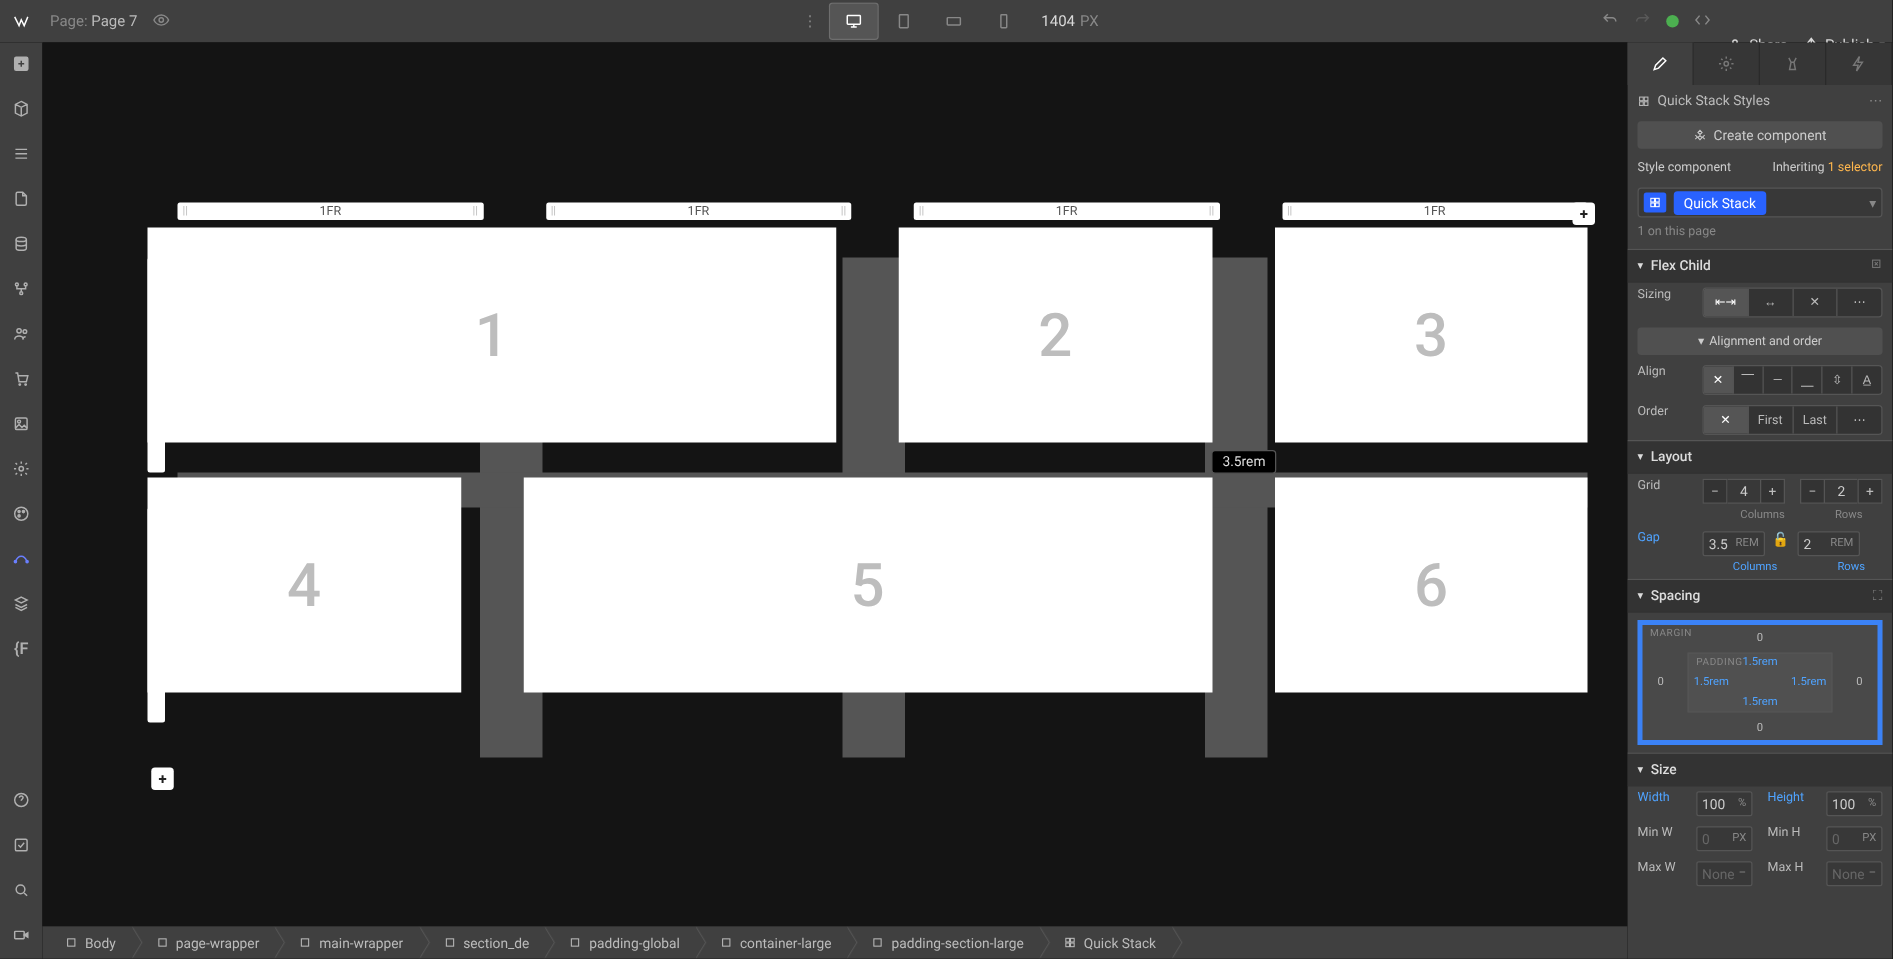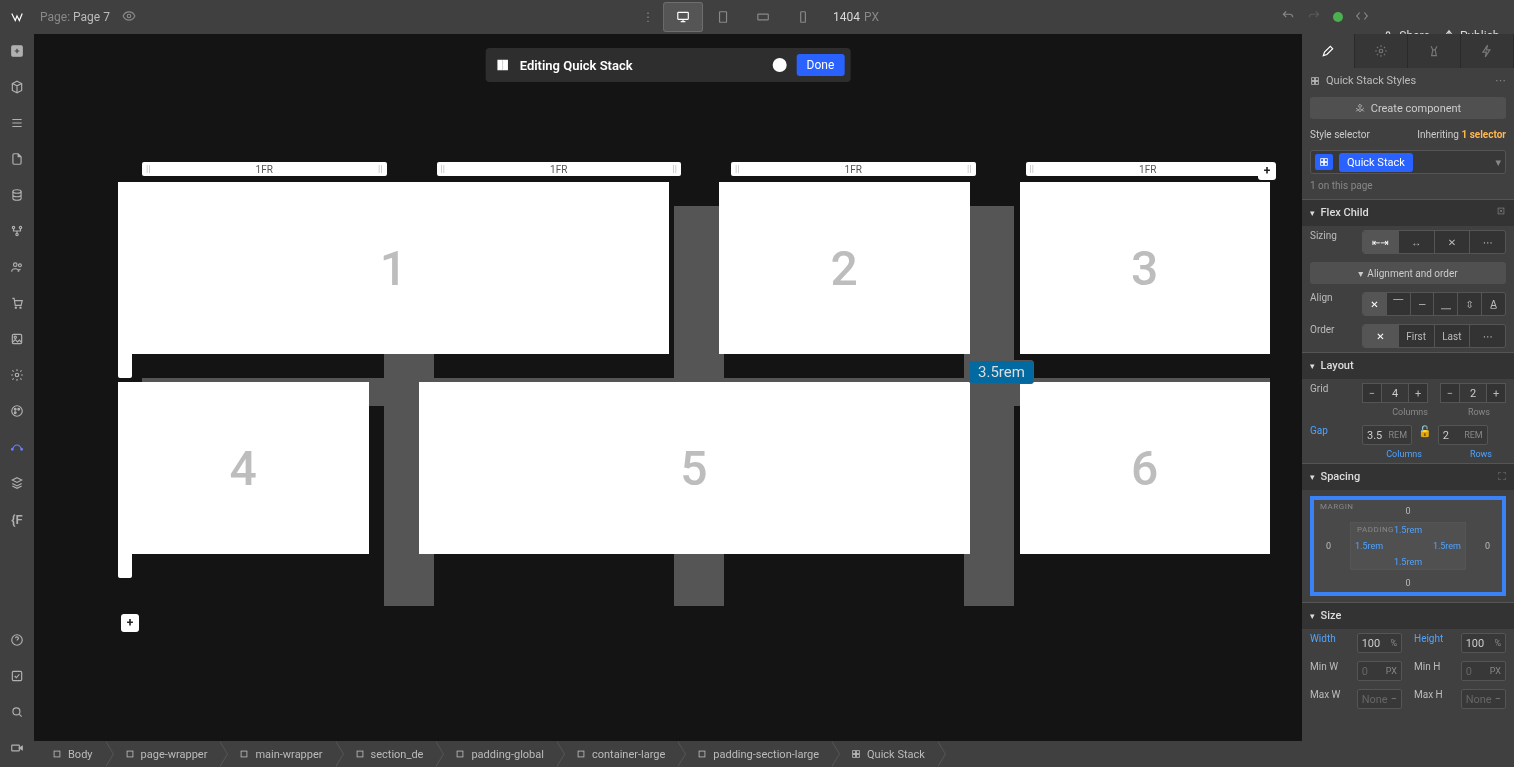--- a/index.html
+++ b/index.html
@@ -35,39 +35,39 @@
 .edit-banner .dot { width:14px; height:14px; border-radius:50%; background:#fff; }
 .grid-area { position:absolute; top:148px; left:84px; width:1152px; display:grid; grid-template-columns:repeat(4,1fr); gap:28px 50px; }
 .cell { background:#fff; height:172px; display:flex; align-items:center; justify-content:center; font-size:48px; font-weight:500; color:#bdbdbd; }
 .cell.span2 { grid-column:span 2; }
 .col-labels { position:absolute; top:150px; left:108px; width:1128px; display:grid; grid-template-columns:repeat(4,1fr); gap:50px; transform:translateY(-22px);}
 .col-lab { background:#fff; height:14px; display:flex; align-items:center; justify-content:center; font-size:10px; color:#555; border-radius:2px; position:relative;}
 .col-lab::before,.col-lab::after{content:"||";position:absolute;color:#bbb;font-size:9px;}
 .col-lab::before{left:4px;} .col-lab::after{right:4px;}
 .row-labels { position:absolute; top:172px; left:84px; width:14px; display:flex; flex-direction:column; gap:28px; }
 .row-lab { background:#fff; width:14px; height:172px; display:flex; align-items:center; justify-content:center; font-size:9px; color:#555; writing-mode:vertical-rl; border-radius:2px; }
-.gap-hint { position:absolute; background:#0369a1; border:1px solid #555; padding:2px 8px; border-radius:3px; font-size:15px; color:#ddd; }
+.gap-hint { position:absolute; background:#000000; border:1px solid #555; padding:2px 8px; border-radius:3px; font-size:11px; color:#ddd; }
 .addcol { position:absolute; top:150px; left:1224px; width:18px; height:18px; background:#fff; border-radius:3px; color:#222; display:flex; align-items:center; justify-content:center; font-weight:bold; transform:translateY(-22px);}
 .addrow { position:absolute; left:87px; width:18px; height:18px; background:#fff; border-radius:3px; color:#222; display:flex; align-items:center; justify-content:center; font-weight:bold; }
 
 
 .rtabs { position:absolute; top:34px; right:0; width:212px; height:34px; background:#363636; display:flex; }
 .rtab { flex:1; display:flex; align-items:center; justify-content:center; color:#777; border-right:1px solid #2a2a2a;}
 .rtab.active { background:#404040; color:#fff; }
 .rpanel { position:absolute; top:68px; right:0; width:212px; bottom:0; background:#404040; overflow-y:auto; font-size:11px; color:#ccc; }
 .rpanel::-webkit-scrollbar{width:0;}
 .prow { display:flex; padding:4px 8px; gap:6px; }
 .pheader { padding:6px 8px; display:flex; align-items:center; gap:6px; color:#bbb; }
 .btn { background:#505050; border-radius:3px; height:22px; display:flex; align-items:center; justify-content:center; padding:0 6px; }
 .btn-block { width:calc(100% - 16px); margin:4px 8px; }
 .section-title { background:#333; padding:6px 8px; display:flex; align-items:center; gap:6px; font-weight:500; color:#ddd; border-top:1px solid #555; border-bottom:1px solid #333;}
 .section-title .caret { font-size:9px; }
 .section-title .end { margin-left:auto; color:#777; }
 .inherit { display:flex; justify-content:space-between; padding:6px 8px; font-size:10px; }
-.inherit .hl { color:#ffb74d;font-weight:bold; }
+.inherit .hl { color:#ffb74d; }
 .tag-chip { background:#2962ff; color:#fff; border-radius:3px; padding:3px 8px; font-size:11px; }
 .selector-row { display:flex; align-items:center; gap:4px; padding:4px 8px; }
 .selector-row .box { background:#383838; border:1px solid #555; height:24px; flex:1; display:flex; align-items:center; gap:6px; padding:0 4px; border-radius:3px; }
 .onpage { padding:2px 8px 8px; font-size:10px; color:#888; }
 .ctrl-label { width:46px; color:#bbb; font-size:10px; }
 .ctrl-label.blue { color:#4fa3ff; }
 .btn-grp { display:flex; flex:1; background:#333; border-radius:3px; overflow:hidden; border:1px solid #555; }
 .btn-grp .seg { flex:1; height:22px; display:flex; align-items:center; justify-content:center; color:#bbb; font-size:10px; border-right:1px solid #555; }
 .btn-grp .seg:last-child { border-right:none; }
 .btn-grp .seg.on { background:#555; color:#fff; }
@@ -269,32 +269,20 @@
     <div class="ico">
         <svg class="ico-sm" viewBox="0 0 24 24">
           <rect x="3" y="7" width="13" height="10" rx="1"></rect>
           <path d="M21 9l-5 3 5 3z" fill="currentColor"></path>
         </svg>
       </div>
   </div>
 </div>
 
 <div class="canvas-wrap">
-  <div class="edit-banner">
-    <svg class="ico-sm" viewBox="0 0 24 24" style="color:#fff">
-        <rect x="4" y="4" width="7" height="7" fill="#fff"></rect>
-        <rect x="13" y="4" width="7" height="7" fill="#fff"></rect>
-        <rect x="4" y="13" width="7" height="7" fill="#fff"></rect>
-        <rect x="13" y="13" width="7" height="7" fill="#fff"></rect>
-      </svg>
-    <span style="font-weight:600">Editing Quick Stack</span>
-    <span style="flex:1;width:120px"></span>
-    <div class="dot"></div>
-    <div class="done">Done</div>
-  </div>
 
   <div class="col-labels">
     <div class="col-lab">1FR</div>
     <div class="col-lab">1FR</div>
     <div class="col-lab">1FR</div>
     <div class="col-lab">1FR</div>
   </div>
   <div class="addcol">+</div>
 
   <div class="row-labels">
@@ -356,21 +344,21 @@
     <span style="margin-left:auto;color:#888">⋯</span>
   </div>
   <div class="btn btn-block">
     <svg class="ico-xs" viewBox="0 0 24 24" style="margin-right:6px">
         <path d="M12 3l4 4-4 4-4-4zM3 12l4 4-4 4M21 12l-4 4 4 4M12 13l4 4-4 4-4-4z"></path>
       </svg>
     <span>Create component</span>
   </div>
 
   <div class="inherit">
-    <span>Style selector</span>
+    <span>Style component</span>
     <span><span>Inheriting</span> <span class="hl">1 selector</span></span>
   </div>
   <div class="selector-row">
     <div class="box">
       <div style="background:#2962ff;width:18px;height:16px;border-radius:2px;display:flex;align-items:center;justify-content:center">
           <svg class="ico-xs" viewBox="0 0 24 24" style="stroke:#fff">
             <rect x="4" y="4" width="7" height="7"></rect>
             <rect x="13" y="4" width="7" height="7"></rect>
             <rect x="4" y="13" width="7" height="7"></rect>
             <rect x="13" y="13" width="7" height="7"></rect>

